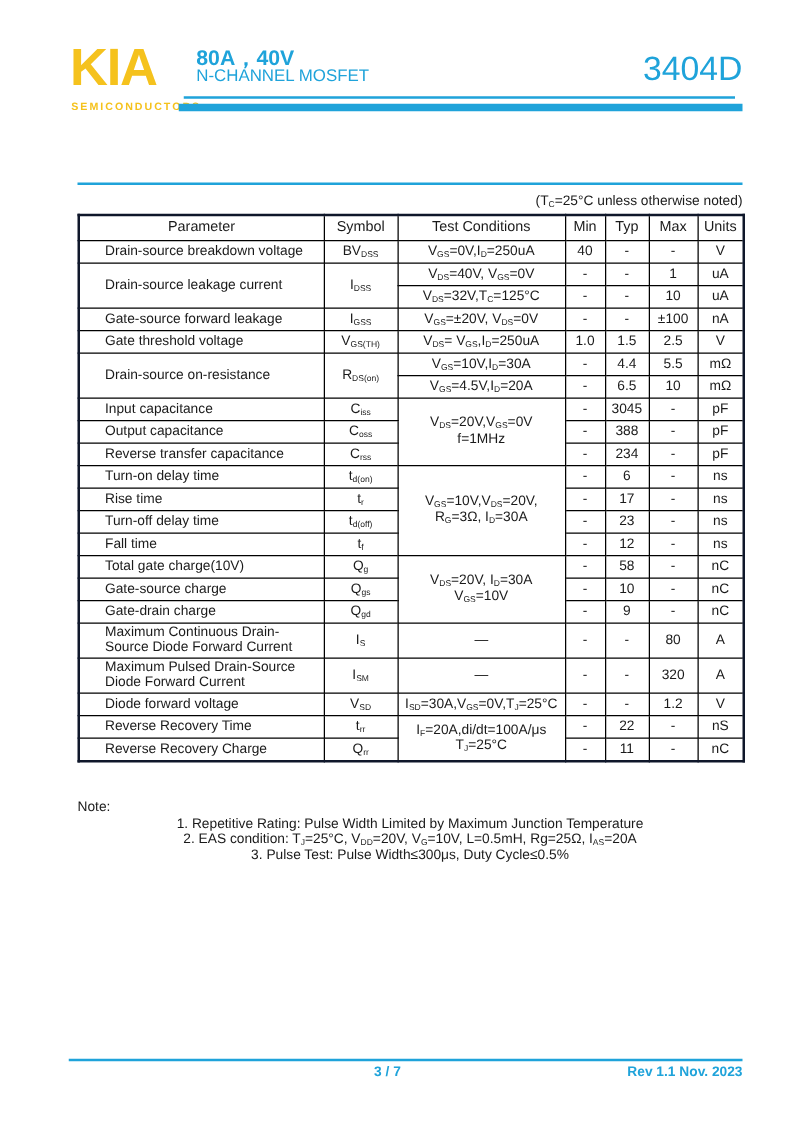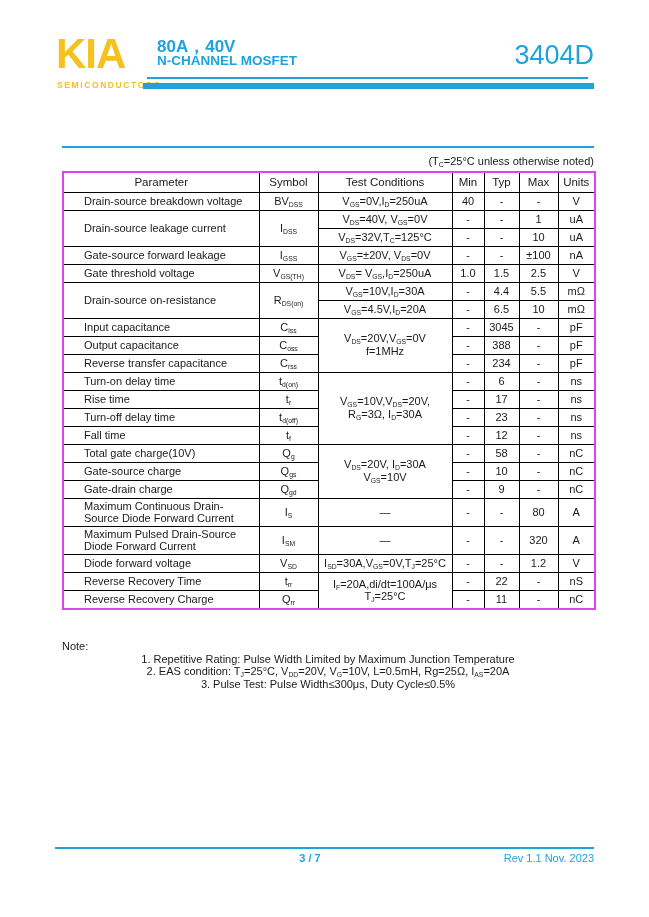--- a/index.html
+++ b/index.html
@@ -21,21 +21,21 @@
     position:absolute; left:57px; top:80px;
     font-size:8.5px; font-weight:bold; letter-spacing:1.6px;
     color:var(--yellow);
   }
   .rating {
     position:absolute; left:157px; top:35px;
     font-size:17px; font-weight:bold; color:var(--accent);
   }
   .devtype {
     position:absolute; left:157px; top:53px;
-    font-size:13.5px; font-weight:bold; color:var(--accent);
+    font-size:13.5px; font-weight:normal; color:var(--accent);
   }
   .partno {
     position:absolute; right:55px; top:42px;
     font-size:27px; color:var(--accent); line-height:1;margin-left:47px;
   }
   .rule-thin  { position:absolute; left:147px; top:77px; width:441px; height:2px; background:var(--accent); }
   .rule-thick { position:absolute; left:143px; top:83px; width:451px; height:6px; background:var(--accent); }
 
   
   .section-title {
@@ -45,21 +45,21 @@
   .title-rule { position:absolute; left:62px; top:146px; width:532px; height:2px; background:var(--accent); }
   .cond-note {
     position:absolute; right:55px; top:155px;
     font-size:11px; color:#1a1a1a;
   }
 
   
   table.spec-table {
     position:absolute; left:62px; top:171px; width:532px;
     border-collapse:collapse; table-layout:fixed;
-    border:2px solid #d946ef;
+    border:2px solid #0f172a;
   }
   .spec-table td {
     border:1px solid #000;
     font-size:11px; line-height:1.15;
     text-align:center; vertical-align:middle;
     height:18px; padding:1px 3px;
   }
   .spec-table thead td { height:20px; font-size:11.5px; }
   .spec-table td.c0 { text-align:left; padding-left:20px; padding-right:4px; }
   .spec-table sub, .cond-note sub, .notes sub {
@@ -72,21 +72,21 @@
   .notes .note-line  { line-height:12.5px;text-align:center; }
 
   
   .footer-rule { position:absolute; left:55px; top:847px; width:539px; height:2px; background:var(--accent); }
   .page-num {
     position:absolute; left:260px; top:852px; width:100px; text-align:center;
     font-size:11px; font-weight:bold; color:var(--accent);
   }
   .rev {
     position:absolute; right:55px; top:852px;
-    font-size:11px; font-weight:normal; color:var(--accent);text-align:center;
+    font-size:11px; font-weight:bold; color:var(--accent);text-align:center;
   }
 </style>
 </head>
 <body style="--accent: #1FA3DA; --yellow: #F5C21D;">
 
 <div class="page">
 
   <div class="logo">KIA</div>
   <div class="logo-sub">SEMICONDUCTORS</div>
   <div class="rating">80A，40V</div>

